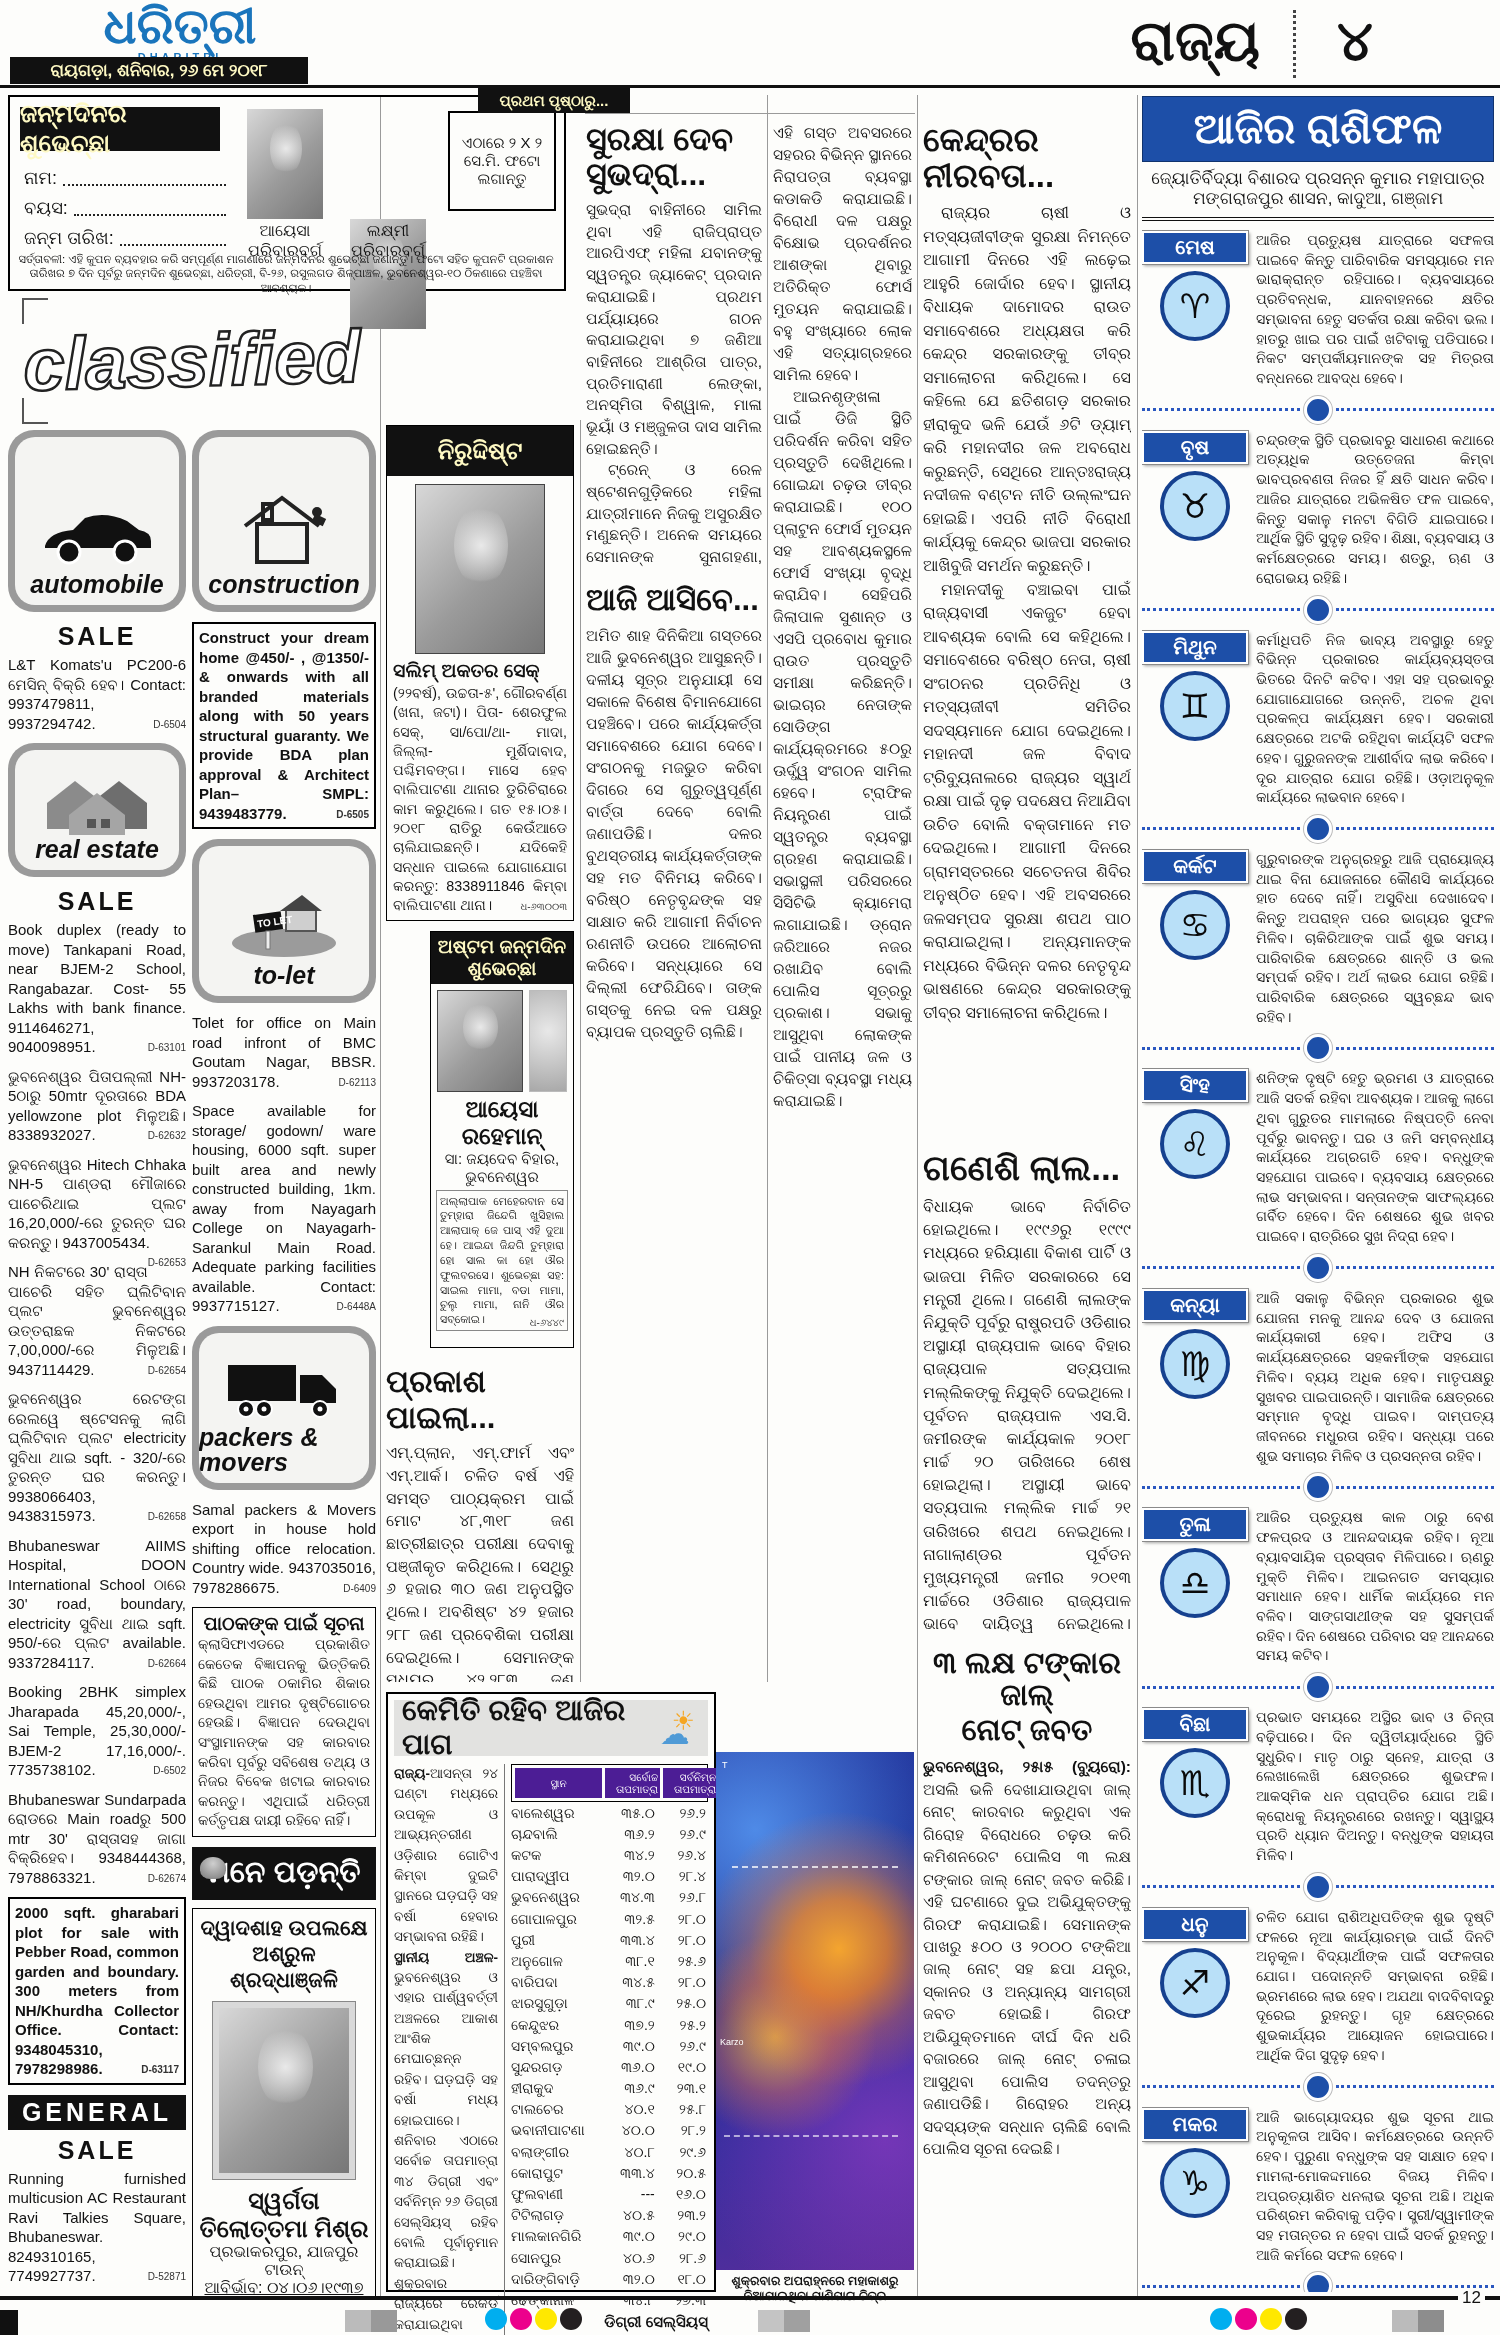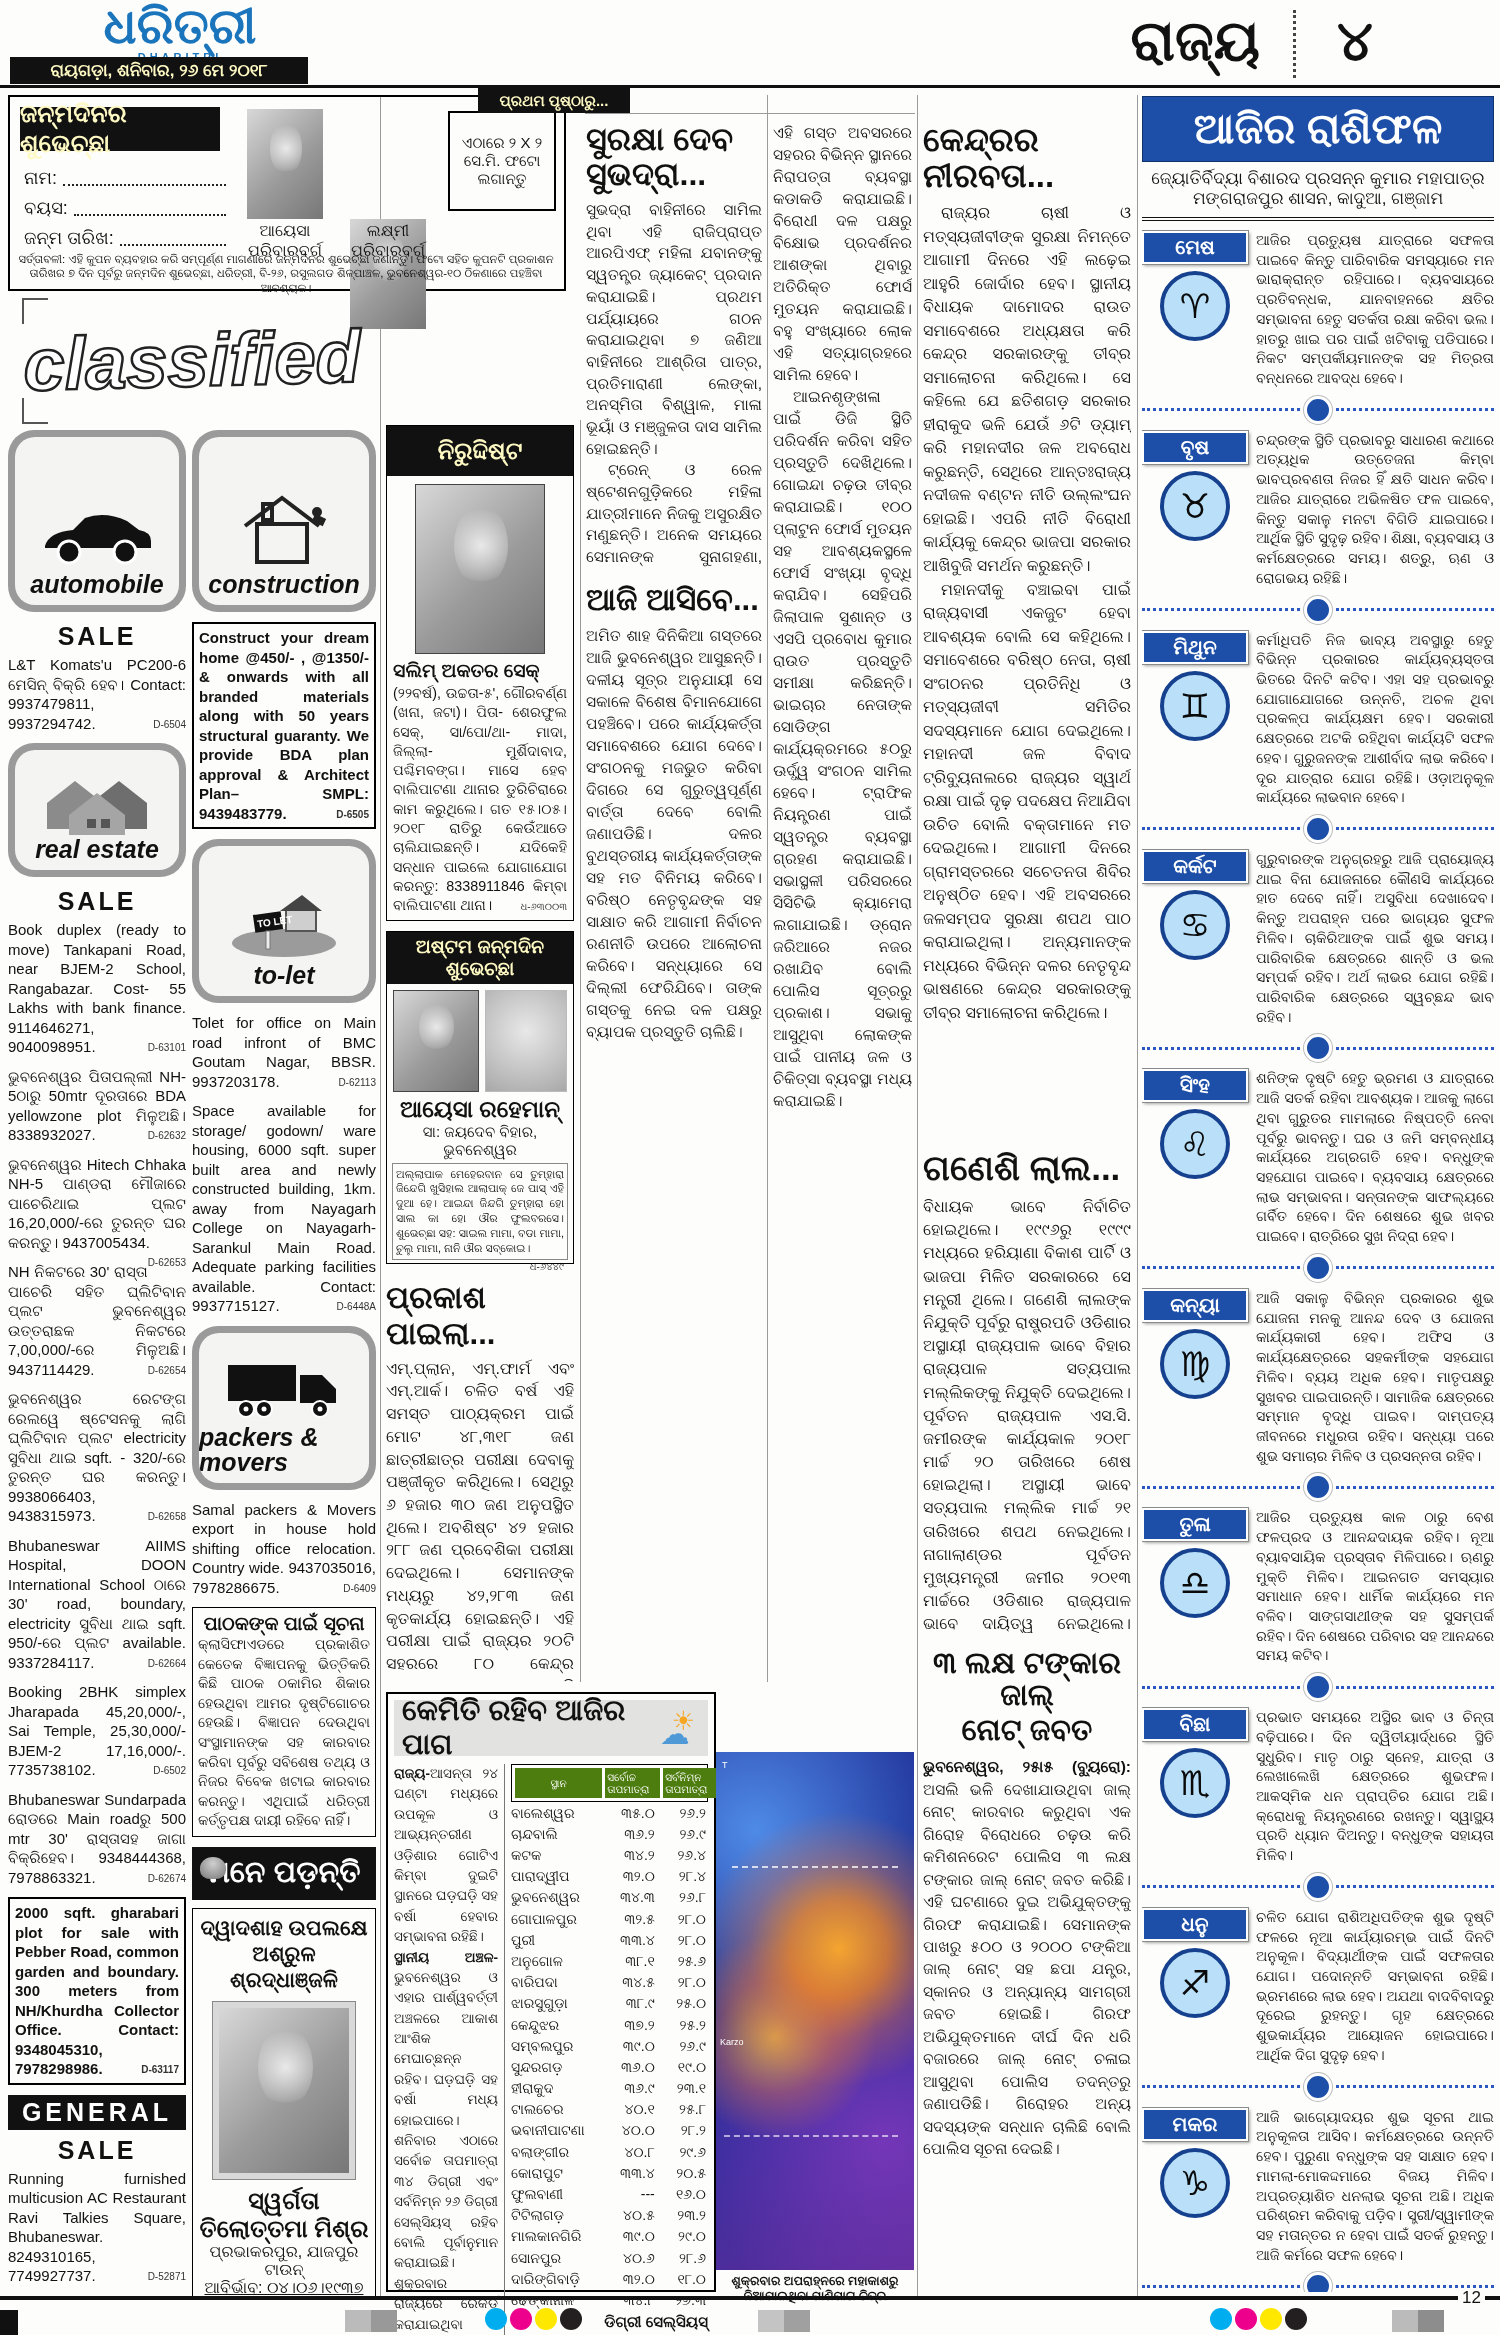--- a/index.html
+++ b/index.html
@@ -27,21 +27,21 @@
   .zsep .dl{flex:1;border-top:3px dotted #2a57c0;}
   .zsep .dot{width:22px;height:22px;border-radius:50%;background:#1d4fa8;border:3px solid #fff;box-shadow:0 0 0 1px #bbb;margin:0 4px;}
   .zblock{display:flex;min-height:116px;}
   .zleft{width:106px;flex:0 0 106px;}
   .zlabel{background:#1d4fa8;color:#fff;font-weight:bold;font-size:20px;text-align:center;padding:3px 2px;border:2px solid #fff;box-shadow:0 0 0 1px #8a8a8a,2px 2px 3px rgba(0,0,0,.35);}
   .zcirc{width:62px;height:62px;margin:7px auto 0;border-radius:50%;background:#b9e0f8;border:4px solid #16418f;color:#0a0a0a;display:flex;align-items:center;justify-content:center;font-size:34px;font-family:"DejaVu Sans",sans-serif;}
   .ztext{flex:1;font-size:14.3px;line-height:1.38;text-align:justify;padding-left:8px;}
   .wrow{display:flex;font-size:14px;line-height:1.3;padding:1.5px 0;}
   .wrow .wn{flex:0 0 47%;}
   .wrow .wv{flex:0 0 26%;text-align:right;}
-  .th{background:#4d7c0f;color:#fff;font-size:10.5px;text-align:left;line-height:1.15;padding:3px 2px;}
+  .th{background:#4c1d95;color:#fff;font-size:10.5px;text-align:right;line-height:1.15;padding:3px 2px;}
   .regdot{width:22px;height:22px;border-radius:50%;display:inline-block;margin-right:3px;}
   .gsq{width:26px;height:22px;display:inline-block;}
   svg{display:block;}
 </style>
 </head>
 <body>
 
 <div id="page">
 
   <div class="abs" style="left:70px;top:2px;width:220px;text-align:center;">
@@ -209,21 +209,21 @@
   <div class="abs blackbar" style="left:478px;top:88px;width:152px;height:25px;display:flex;align-items:center;justify-content:center;font-size:15px;font-weight:bold;">ପ୍ରଥମ ପୃଷ୍ଠାରୁ...</div>
   <div class="hline" style="left:585px;top:113px;width:330px;"></div>
 
   <div class="abs" style="left:386px;top:425px;width:188px;height:1257px;overflow:hidden;">
     <div style="border:1.5px solid #000;padding:0 0 4px;">
       <div class="blackbar" style="text-align:center;font-weight:bold;font-size:24px;padding:11px 0;">ନିରୁଦ୍ଦିଷ୍ଟ</div>
       <div class="photo" style="width:128px;height:168px;margin:8px auto 6px;border:1px solid #444;"></div>
       <div style="font-size:19px;font-weight:bold;text-align:justify;padding:0 6px;">ସଲିମ୍ ଅକତର ସେକ୍</div>
       <div class="just" style="font-size:14.3px;line-height:1.35;padding:2px 6px 0;"><span>(୨୨ବର୍ଷ), ଉଚ୍ଚତା-୫', ଗୌରବର୍ଣ୍ଣ (ଖନା, ଜଟା)। ପିତା- ଶେରଫୁଲ ସେକ୍, ସା/ପୋ/ଥା- ମାଦା, ଜିଲ୍ଲା- ମୁର୍ଶିଦାବାଦ, ପଶ୍ଚିମବଙ୍ଗ। ମାସେ ହେବ ବାଲିପାଟଣା ଥାନାର ଡୁରିଚିରାରେ କାମ କରୁଥିଲେ। ଗତ ୧୫।୦୫।୨୦୧୮ ରାତିରୁ କେଉଁଆଡେ ଚାଲିଯାଇଛନ୍ତି। ଯଦିକେହି ସନ୍ଧାନ ପାଇଲେ ଯୋଗାଯୋଗ କରନ୍ତୁ: 8338911846 କିମ୍ବା ବାଲିପାଟଣା ଥାନା।</span> <span class="ref">ଧ-୬୩୦୦୩</span></div>
     </div>
-    <div style="border:1.5px solid #000;margin-top:10px;padding:0 0 3px;">
+    <div style="border:1.5px solid #000;margin-top:10px;padding:0 0 16px;margin-left:44px;">
       <div class="blackbar" style="text-align:center;font-weight:bold;font-size:19px;padding:4px 0;">ଅଷ୍ଟମ ଜନ୍ମଦିନ ଶୁଭେଚ୍ଛା</div>
       <div style="display:flex;gap:6px;padding:6px 6px 0;">
         <div class="photo" style="width:84px;height:100px;border:1px solid #444;"></div>
         <div style="flex:1;background:radial-gradient(circle at 50% 40%,#e8e8e8 0%,#c2c2c2 60%,#a8a8a8 100%);border:1px solid #bbb;"></div>
       </div>
       <div style="font-size:23px;font-weight:bold;text-align:center;padding-top:4px;">ଆୟେସା ରହେମାନ୍</div>
       <div style="font-size:15px;text-align:center;">ସା: ଜୟଦେବ ବିହାର, ଭୁବନେଶ୍ୱର</div>
       <div style="font-size:11px;line-height:1.35;text-align:justify;border:1px solid #888;margin:4px 5px 0;padding:3px;"><span>ଅଲ୍ଲାପାକ ମେହେରବାନ ସେ ତୁମ୍ହାରା ଜିନ୍ଦେଗି ଖୁସିହାଲ ଆଲାପାକ୍ ଜେ ପାସ୍ ଏହି ଦୁଆ ହେ। ଆଇନ୍ଦା ଜିନ୍ଦଗି ତୁମ୍ହାରା ହୋ ସାଲ କା ହୋ ଔର ଫୁଲବରସେ। ଶୁଭେଚ୍ଛା ସହ: ସାଇଲ ମାମା, ବଡା ମାମା, ଚୁଲୁ ମାମା, ନାନି ଔର ସବ୍କୋଇ।</span> <span class="ref">ଧ-୬୪୪୯</span></div>
     </div>
     <div style="font-size:31px;font-weight:bold;margin:16px 0 6px;">ପ୍ରକାଶ ପାଇଲା...</div>

